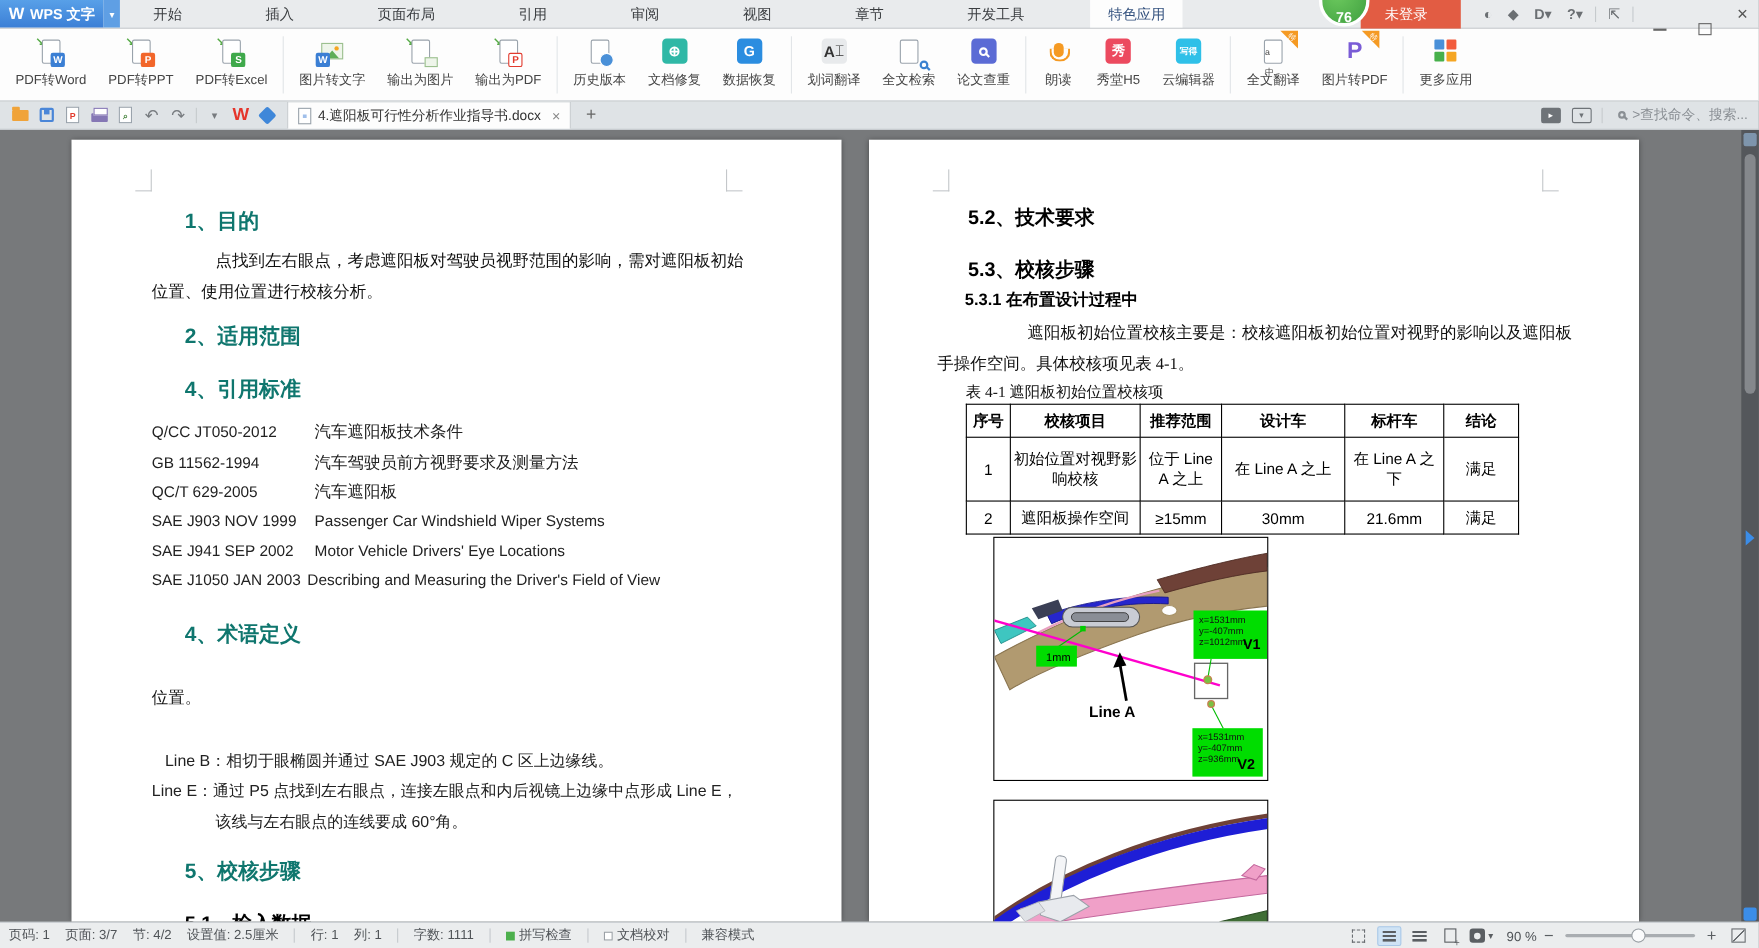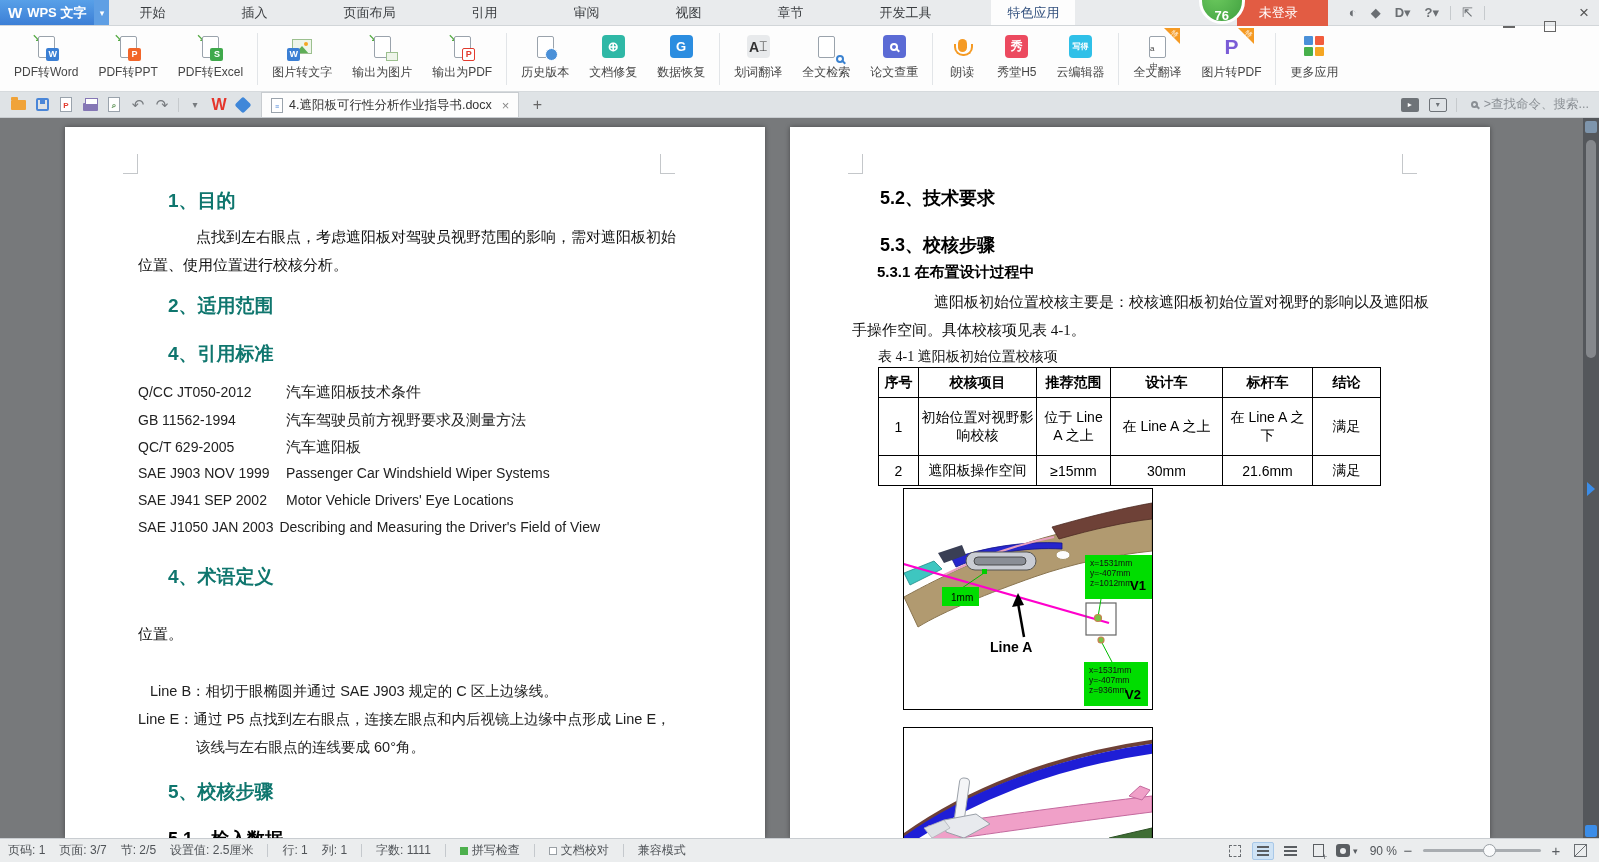--- a/index.html
+++ b/index.html
@@ -501,21 +501,21 @@
 <div class="vscroll">
   <span class="vs-top"></span>
   <span class="vs-thumb"></span>
   <span class="vs-expander"></span>
   <span class="vs-bottom"></span>
 </div>
 
 <div class="statusbar">
   <span class="sb-item">页码: 1</span>
   <span class="sb-item">页面: 3/7</span>
-  <span class="sb-item">节: 2/5</span>
+  <span class="sb-item">节: 4/2</span>
   <span class="sb-item">设置值: 2.5厘米</span>
   <span class="sb-sep"></span>
   <span class="sb-item">行: 1</span>
   <span class="sb-item">列: 1</span>
   <span class="sb-sep"></span>
   <span class="sb-item">字数: 1111</span>
   <span class="sb-sep"></span>
   <span class="sb-item">
       <span class="dot-on"></span>
       <span>拼写检查</span>

